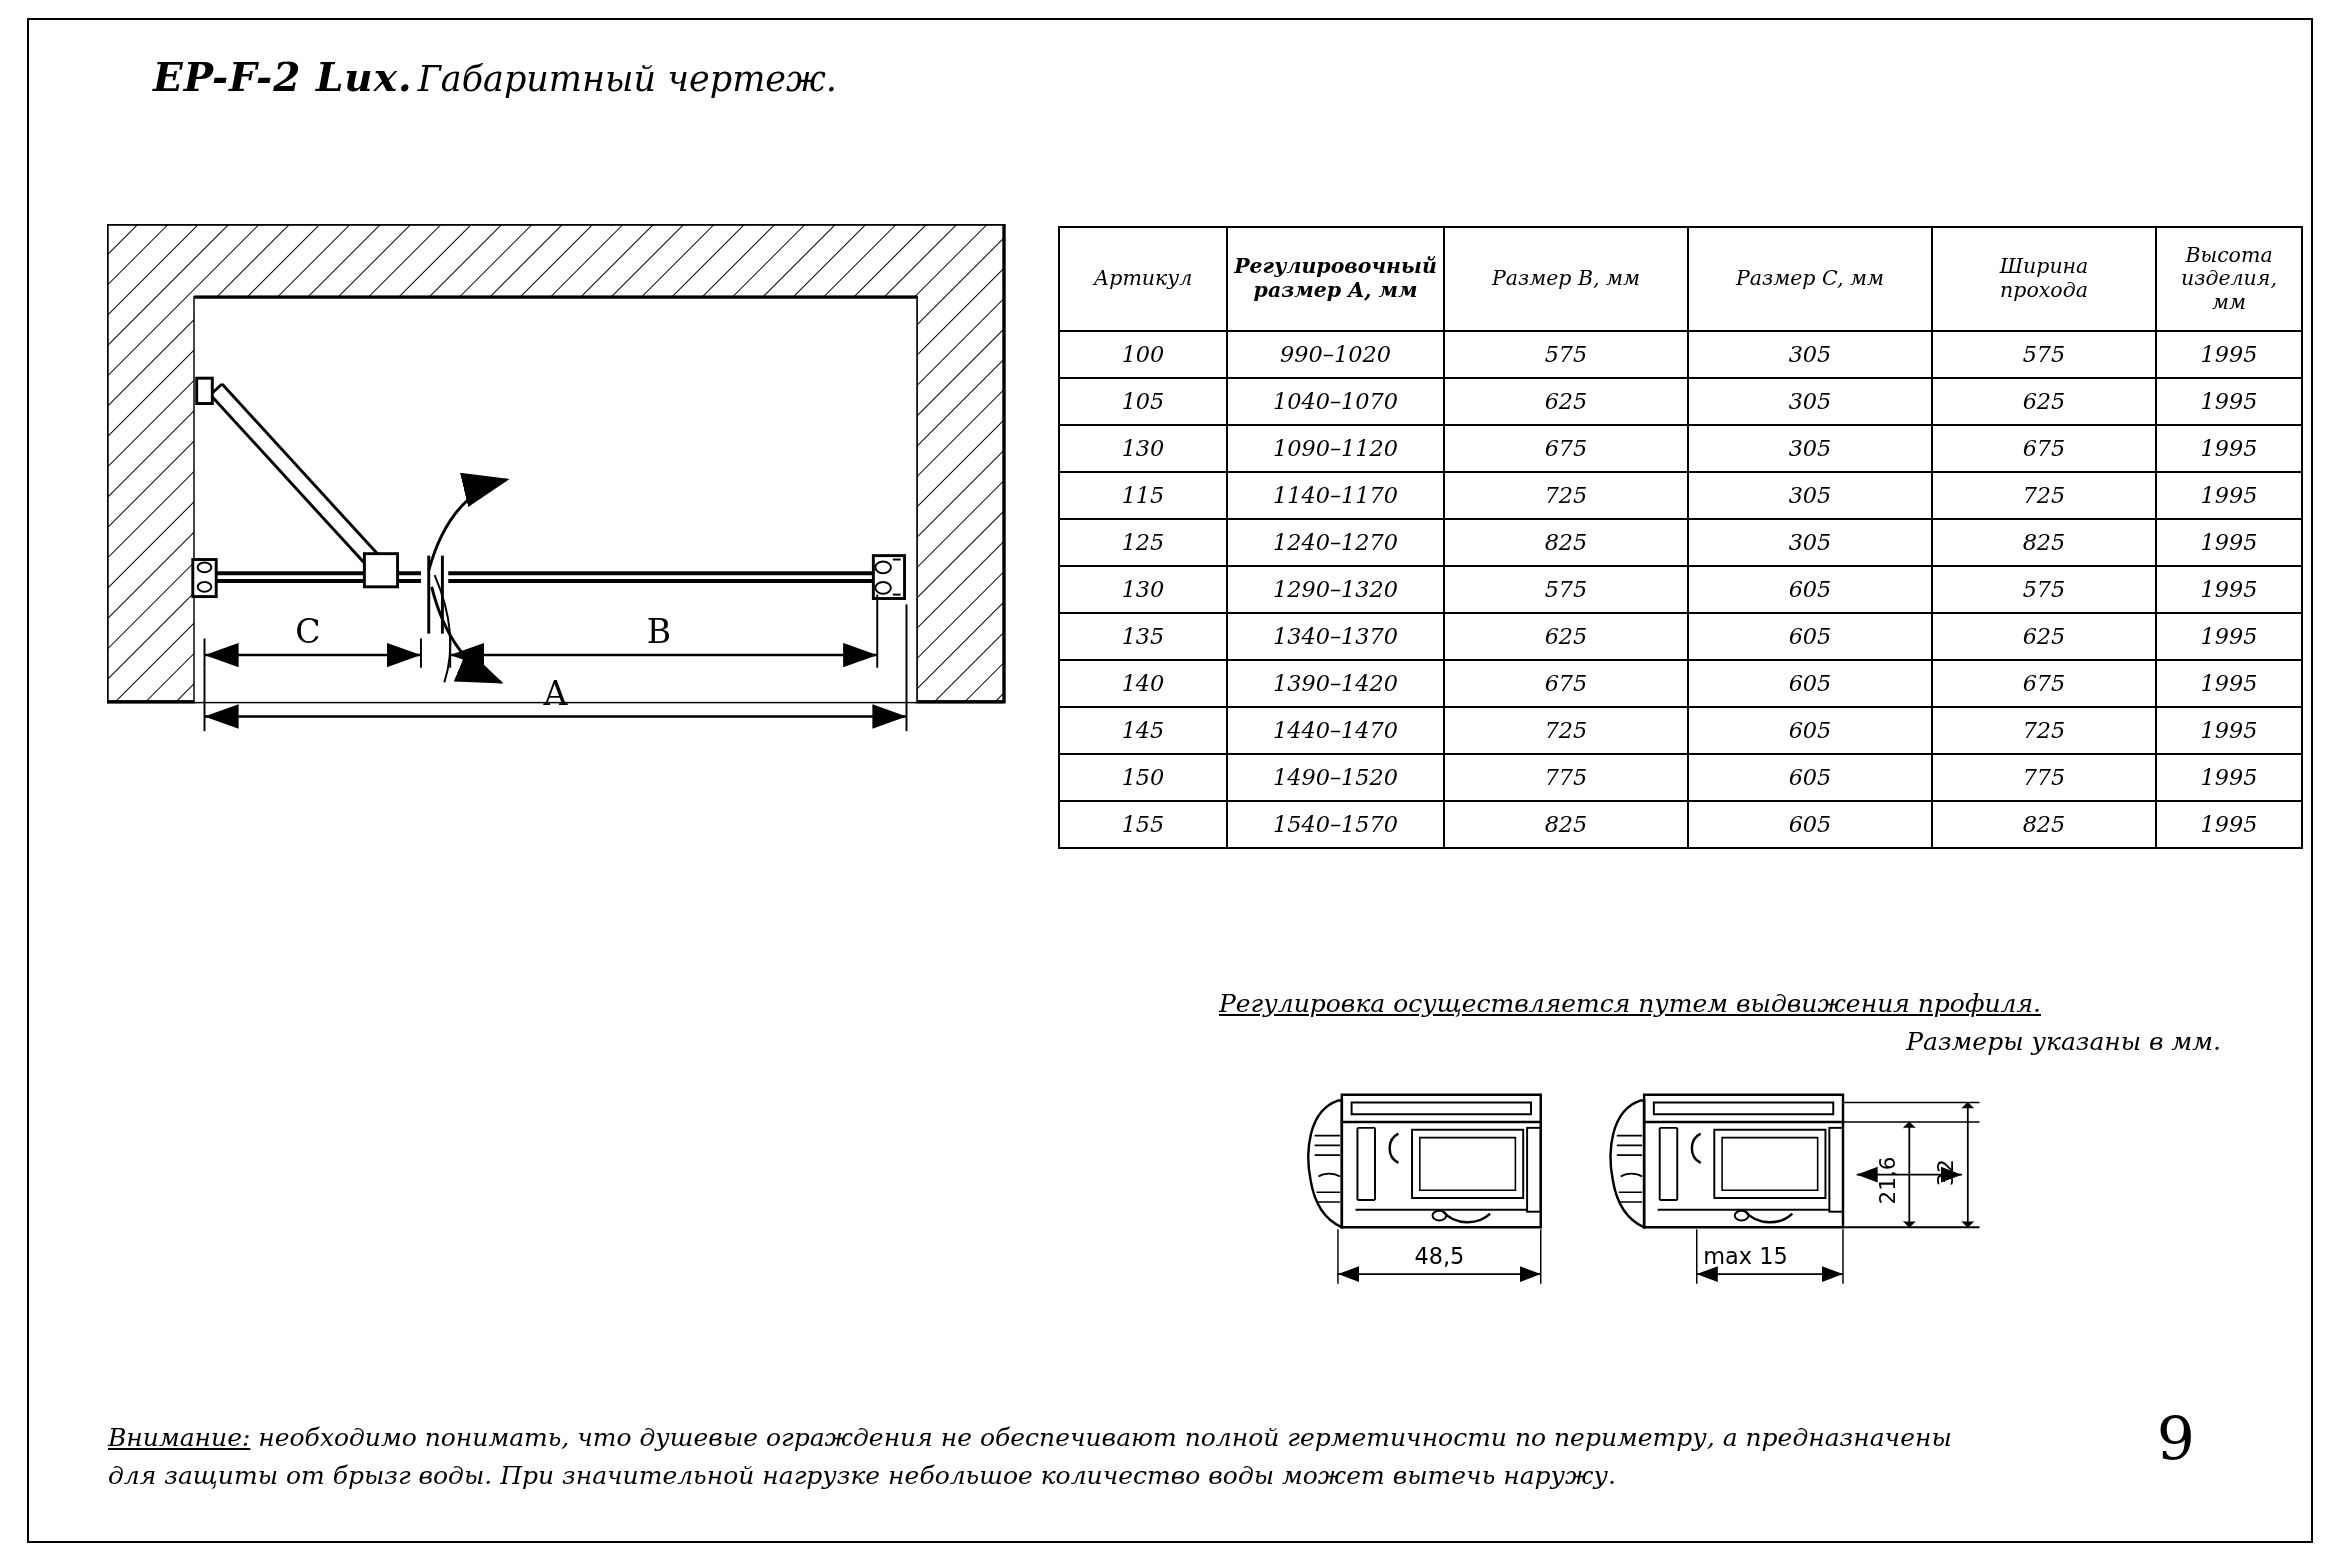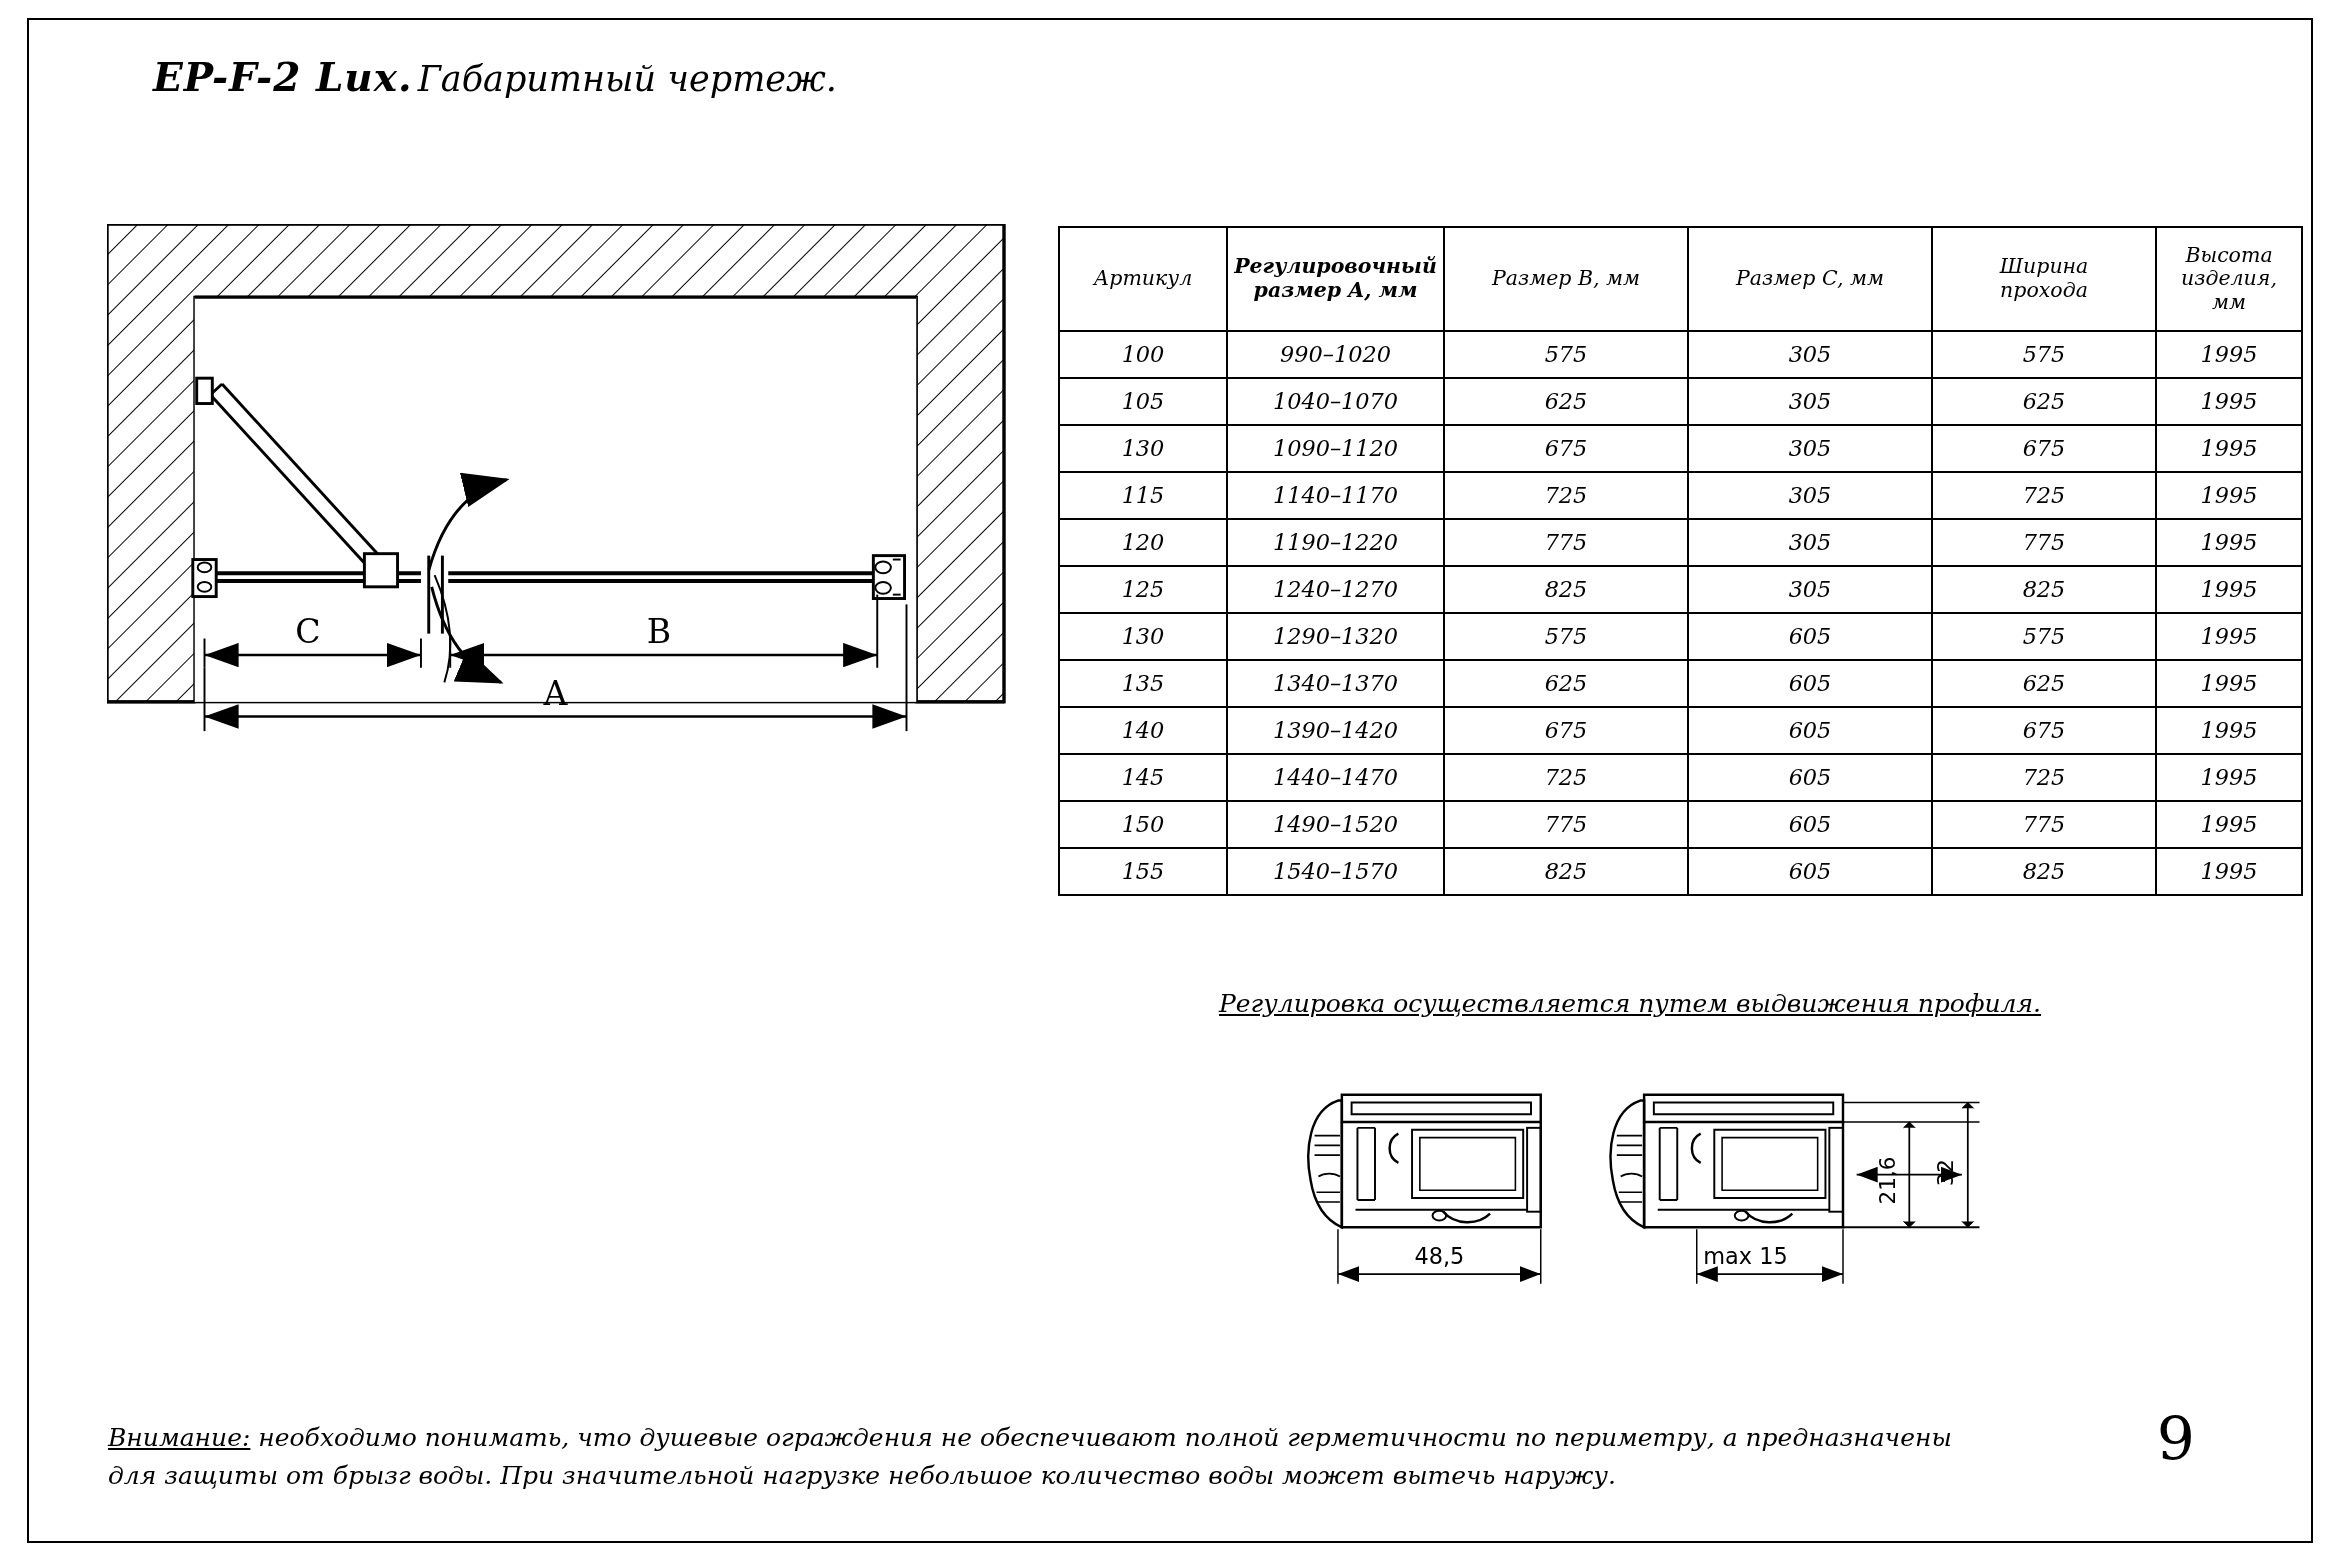--- a/index.html
+++ b/index.html
@@ -179,28 +179,20 @@
         </tr>
         <tr>
           <td>115</td>
           <td>1140–1170</td>
           <td>725</td>
           <td>305</td>
           <td>725</td>
           <td>1995</td>
         </tr>
         <tr>
-          <td>120</td>
-          <td>1190–1220</td>
-          <td>775</td>
-          <td>305</td>
-          <td>775</td>
-          <td>1995</td>
-        </tr>
-        <tr>
           <td>125</td>
           <td>1240–1270</td>
           <td>825</td>
           <td>305</td>
           <td>825</td>
           <td>1995</td>
         </tr>
         <tr>
           <td>130</td>
           <td>1290–1320</td>
@@ -248,20 +240,21 @@
           <td>605</td>
           <td>825</td>
           <td>1995</td>
         </tr>
       </tbody>
     </table>
   </div>
 
   <div class="notes">
     <div class="l1">Регулировка осуществляется путем выдвижения профиля.</div>
+    <div>Размеры указаны в мм.</div>
   </div>
 
   <div class="profiles">
     <svg width="819" height="312" viewBox="0 0 840 320">
       <defs>
         <marker id="pL" markerWidth="12" markerHeight="9" refX="0" refY="4.5" orient="auto">
           <path d="M12,0 L0,4.5 L12,9 z" fill="#000"></path>
         </marker>
         <marker id="pR" markerWidth="12" markerHeight="9" refX="12" refY="4.5" orient="auto">
           <path d="M0,0 L12,4.5 L0,9 z" fill="#000"></path>

